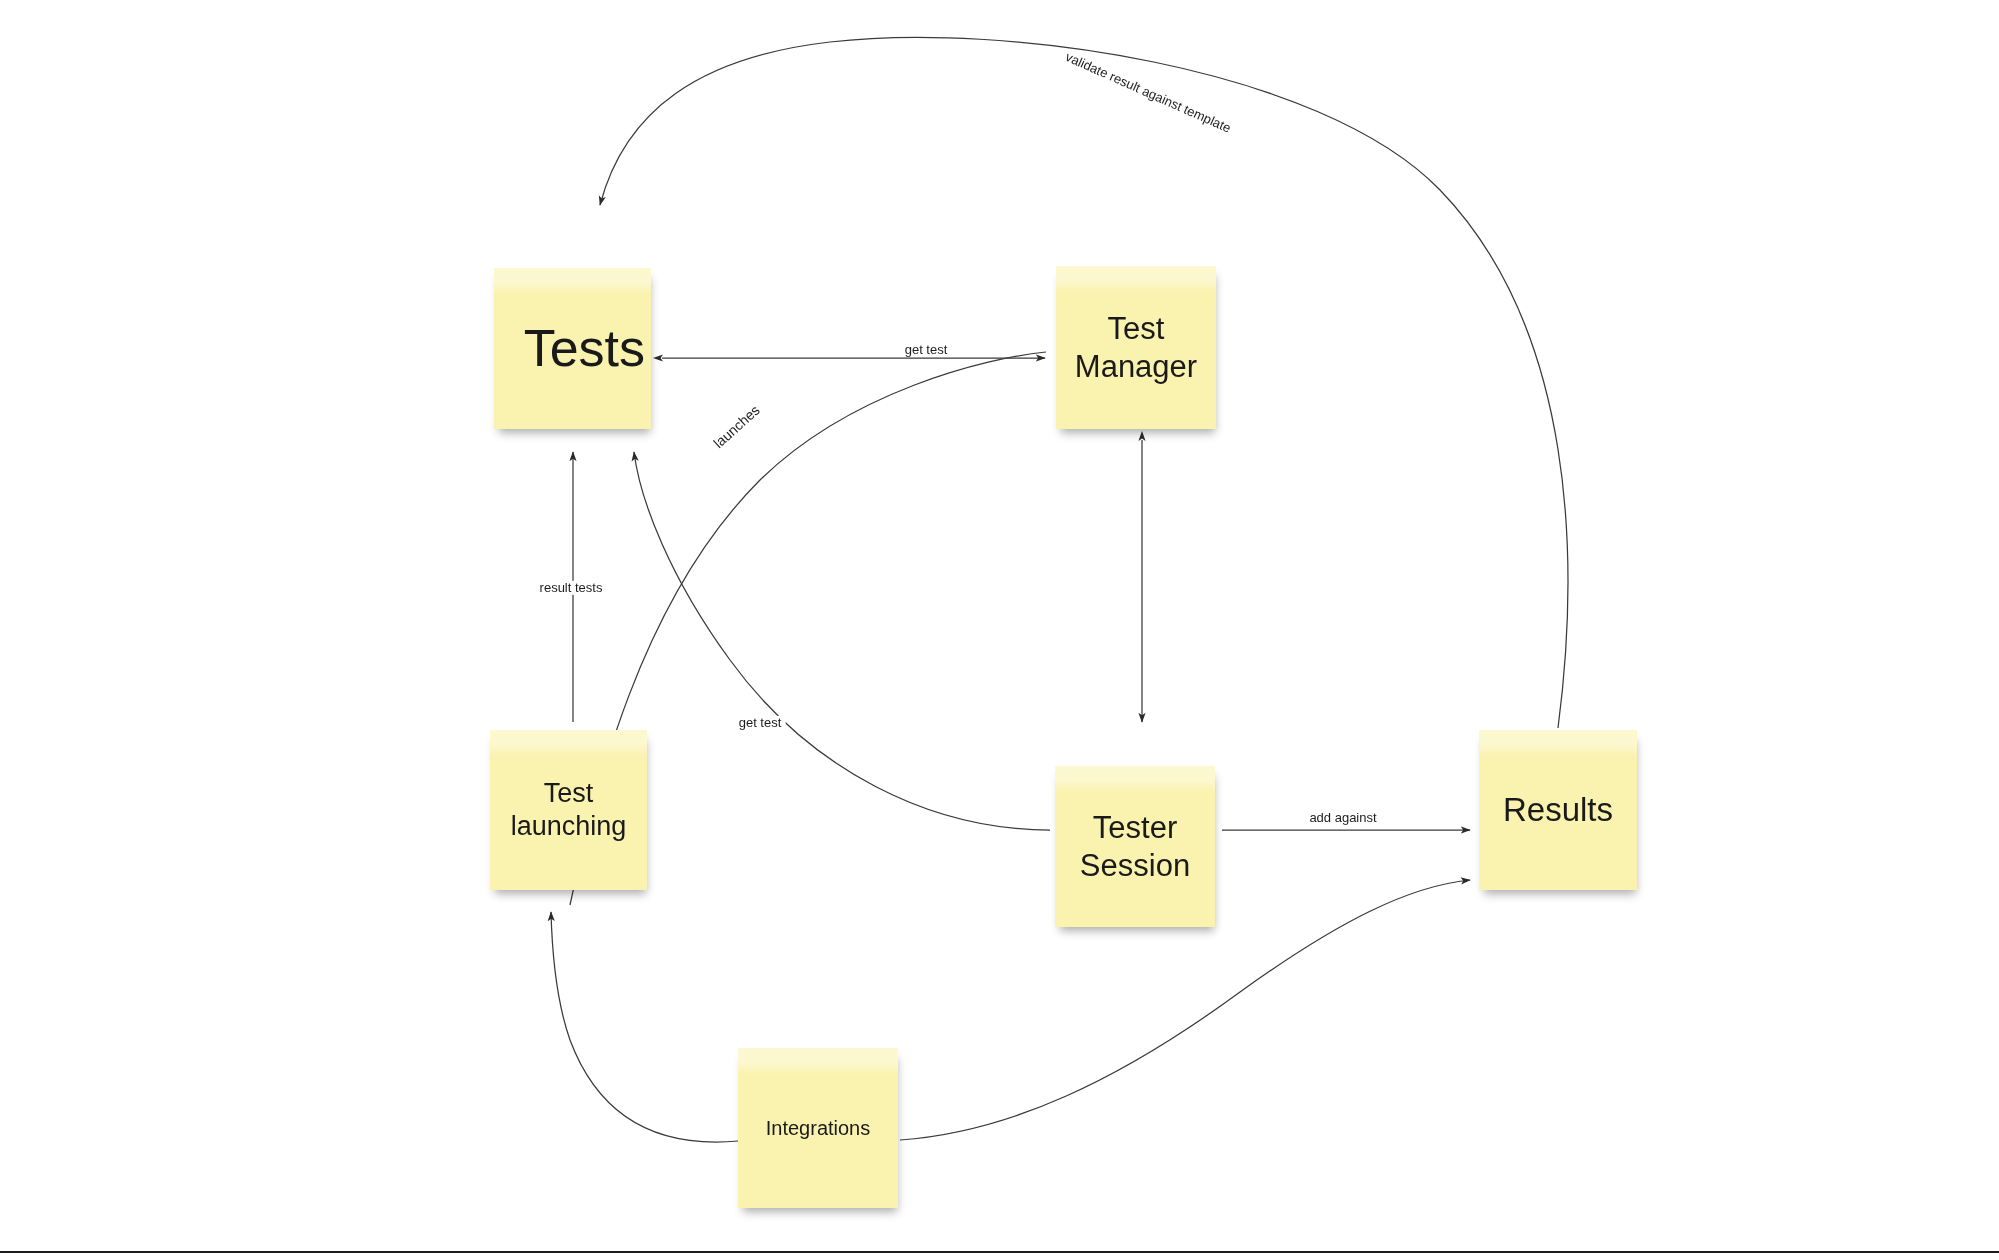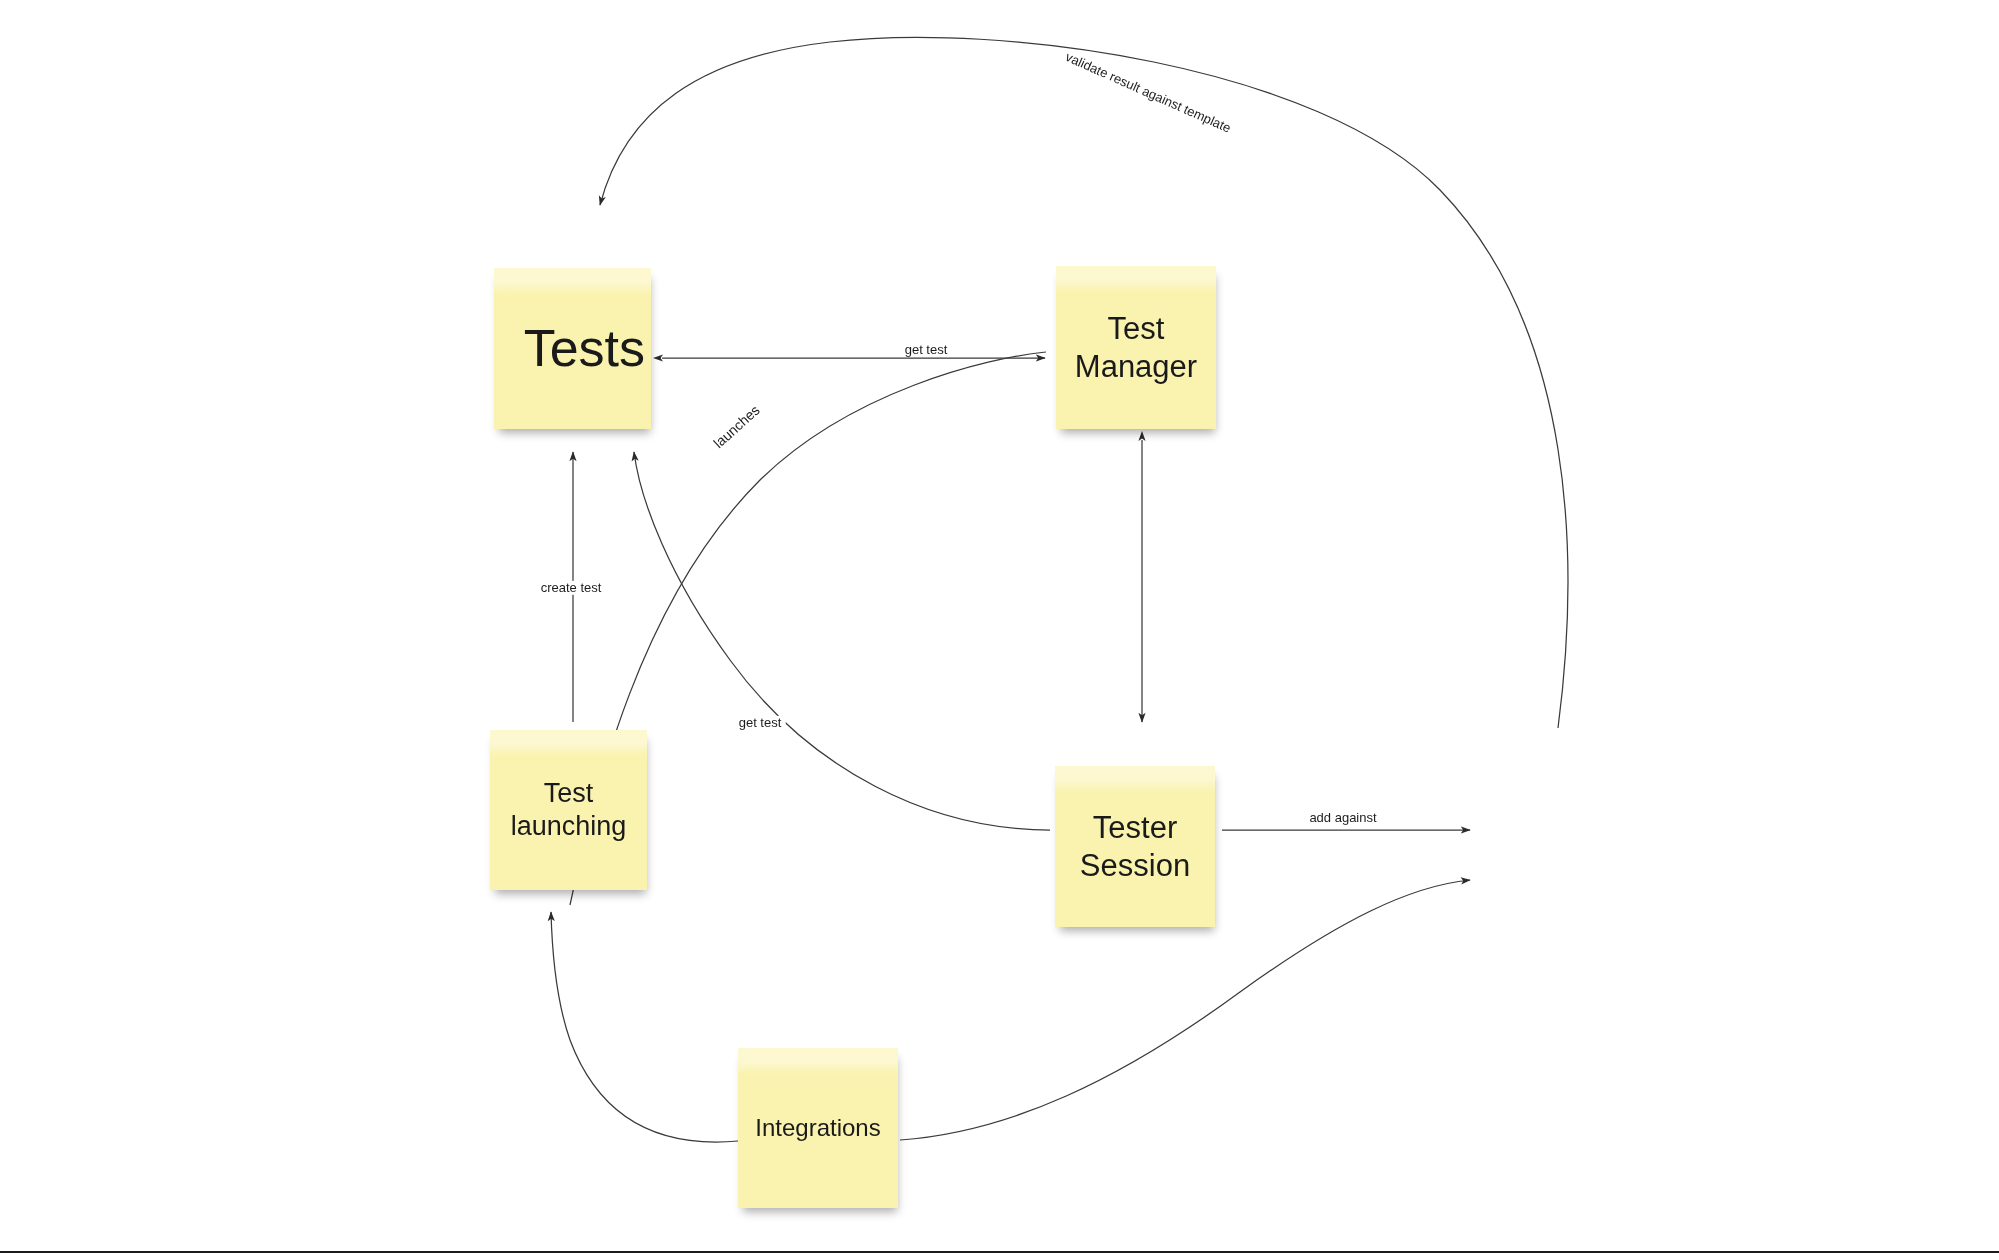--- a/index.html
+++ b/index.html
@@ -117,32 +117,35 @@
   <div class="note" style="left:490px; top:730px; width:157px; height:160px; font-size:27px;">
     <span class="note-label">Test
 launching</span>
   </div>
 
   <div class="note" style="left:1055px; top:766px; width:160px; height:161px; font-size:31px;">
     <span class="note-label">Tester
 Session</span>
   </div>
 
+  <div class="note" style="left:1479px; top:730px; width:158px; height:160px; font-size:33px;">
+    <span class="note-label">Results</span>
+  </div>
 
-  <div class="note" style="left:738px; top:1048px; width:160px; height:160px; font-size:24px;">
+  <div class="note" style="left:738px; top:1048px; width:160px; height:160px; font-size:20px;">
     <span class="note-label">Integrations</span>
   </div>
 
   <div class="edge-label tiny" style="left:1148px; top:93px; transform:translate(-50%,-50%) rotate(24deg);">validate result against template</div>
 
   <div class="edge-label tiny" style="left:926px; top:350px; transform:translate(-50%,-50%);">get test</div>
 
   <div class="edge-label small" style="left:737px; top:427px; transform:translate(-50%,-50%) rotate(-42deg);">launches</div>
 
-  <div class="edge-label tiny" style="left:571px; top:588px; transform:translate(-50%,-50%);">create test</div>
+  <div class="edge-label tiny" style="left:571px; top:588px; transform:translate(-50%,-50%);">result tests</div>
 
   <div class="edge-label tiny" style="left:760px; top:723px; transform:translate(-50%,-50%);">get test</div>
 
   <div class="edge-label tiny" style="left:1343px; top:818px; transform:translate(-50%,-50%);">add against</div>
 
   <div class="baseline-rule" style="top:1251px;"></div>
 
 </div>
 
 </body></html>

